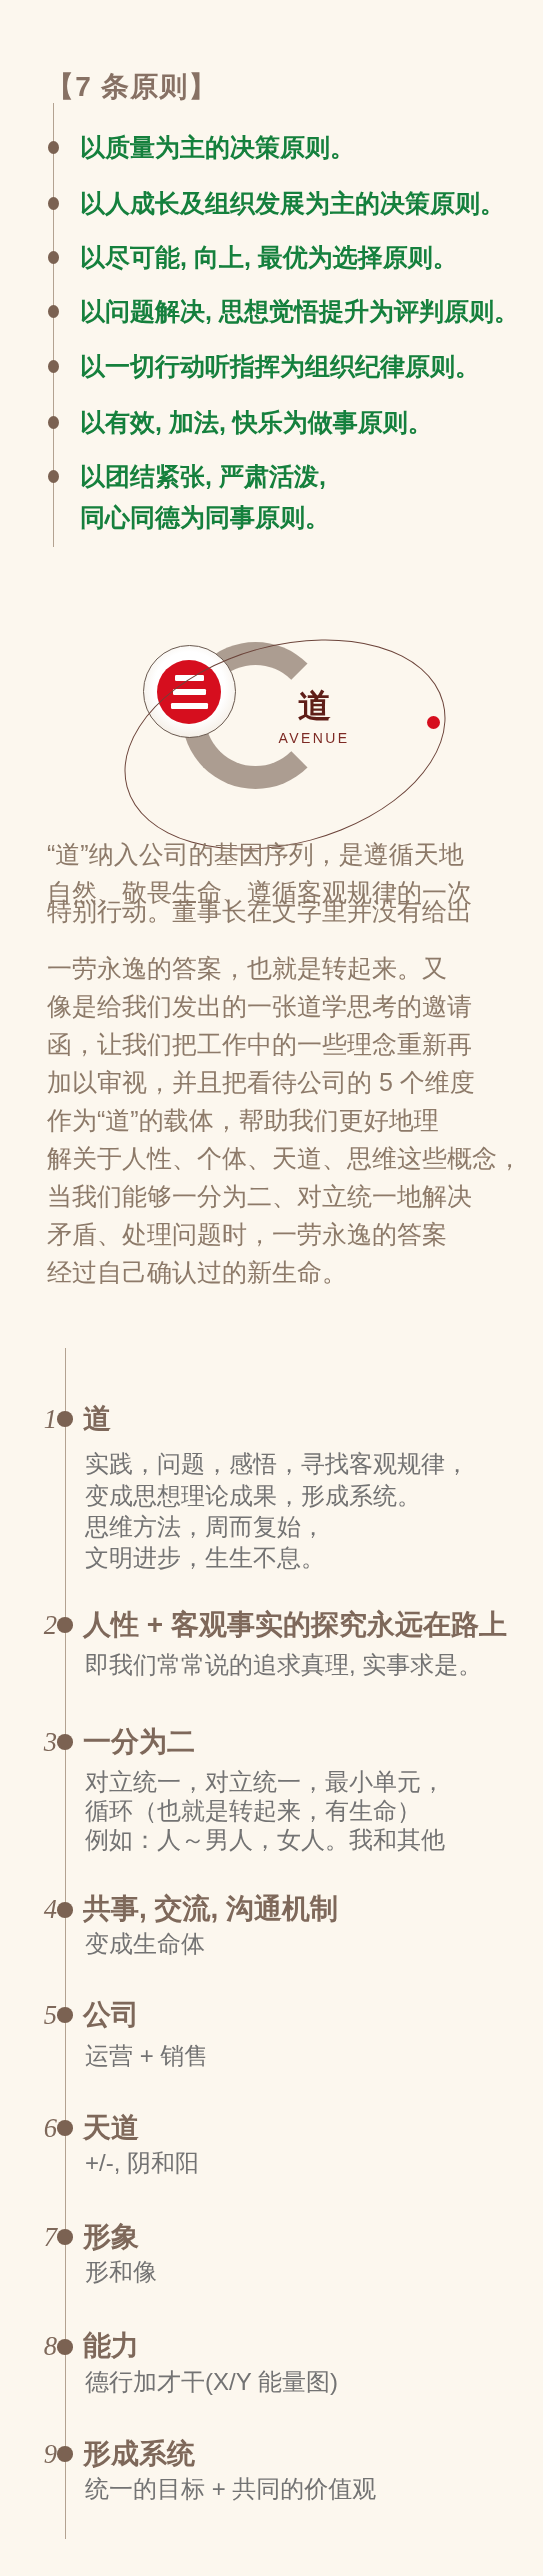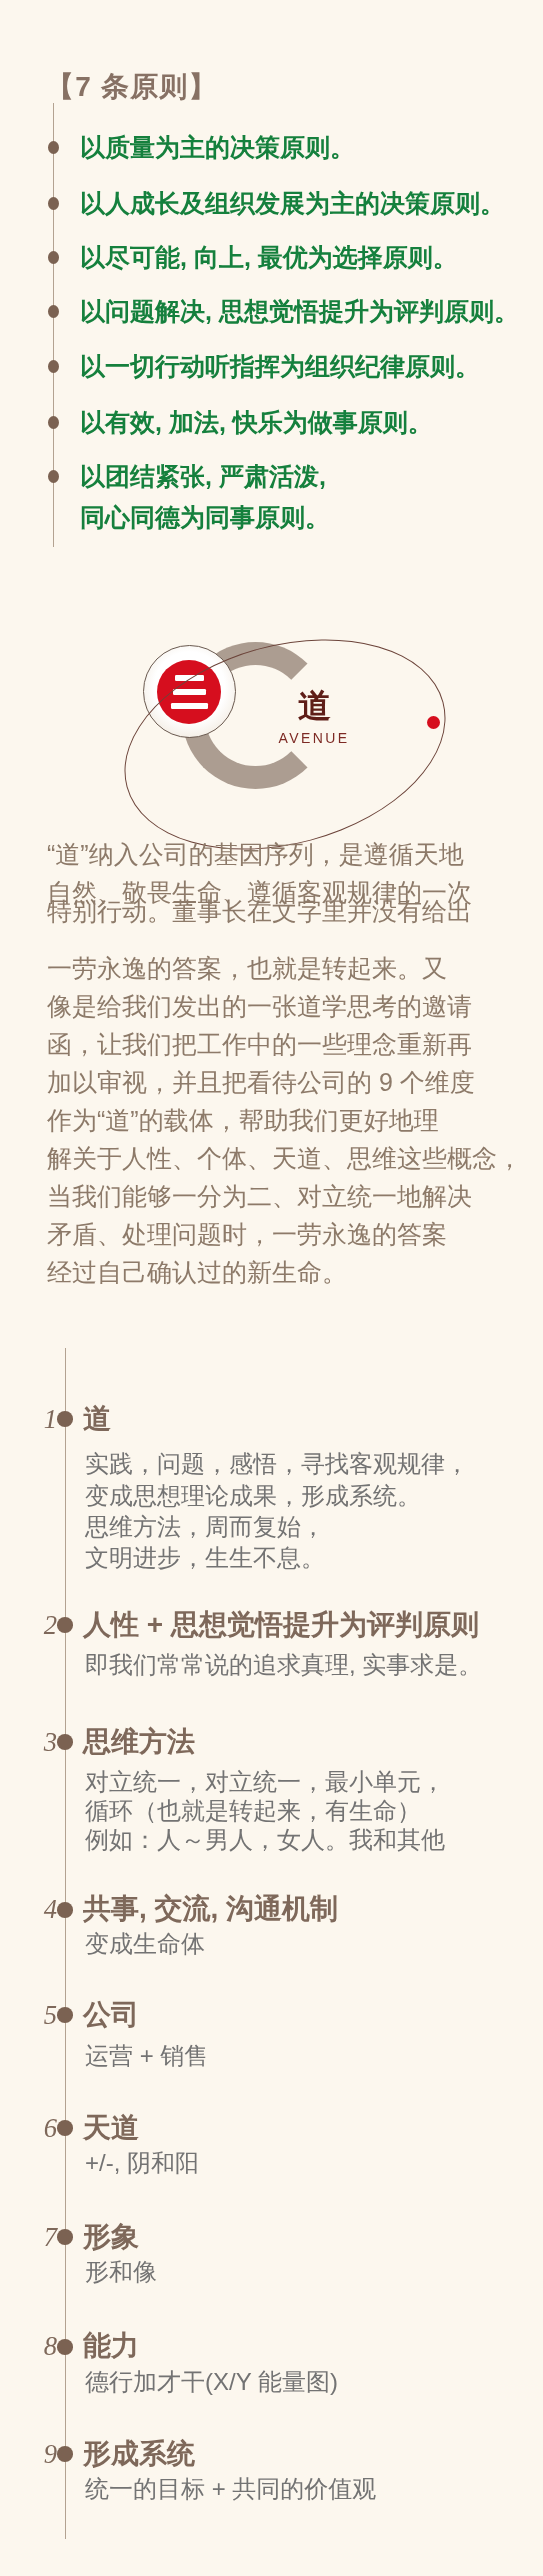--- a/index.html
+++ b/index.html
@@ -128,45 +128,45 @@
 <div class="abs orbit-dot"></div>
 <div class="abs dao-char">道</div>
 <div class="abs brand-word">AVENUE</div>
 
 <div class="abs intro-line" style="top:835px">“道”纳入公司的基因序列，是遵循天地</div>
 <div class="abs intro-line" style="top:873px">自然、敬畏生命、遵循客观规律的一次</div>
 <div class="abs intro-line" style="top:892px">特别行动。董事长在文字里并没有给出</div>
 <div class="abs intro-line" style="top:949px">一劳永逸的答案，也就是转起来。又</div>
 <div class="abs intro-line" style="top:987px">像是给我们发出的一张道学思考的邀请</div>
 <div class="abs intro-line" style="top:1025px">函，让我们把工作中的一些理念重新再</div>
-<div class="abs intro-line" style="top:1063px">加以审视，并且把看待公司的 9 个维度</div>
+<div class="abs intro-line" style="top:1063px">加以审视，并且把看待公司的 5 个维度</div>
 <div class="abs intro-line" style="top:1101px">作为“道”的载体，帮助我们更好地理</div>
 <div class="abs intro-line" style="top:1139px">解关于人性、个体、天道、思维这些概念，</div>
 <div class="abs intro-line" style="top:1177px">当我们能够一分为二、对立统一地解决</div>
 <div class="abs intro-line" style="top:1215px">矛盾、处理问题时，一劳永逸的答案</div>
 <div class="abs intro-line" style="top:1253px">经过自己确认过的新生命。</div>
 
 <div class="abs vline vline-dimensions"></div>
 
 <div class="abs item-num" style="top:1401px">1</div>
 <div class="abs item-dot" style="top:1411px"></div>
 <div class="abs item-title" style="top:1401px">道</div>
 <div class="abs item-body" style="top:1448px">实践，问题，感悟，寻找客观规律，</div>
 <div class="abs item-body" style="top:1480px">变成思想理论成果，形成系统。</div>
 <div class="abs item-body" style="top:1511px">思维方法，周而复始，</div>
 <div class="abs item-body" style="top:1542px">文明进步，生生不息。</div>
 
 <div class="abs item-num" style="top:1607px">2</div>
 <div class="abs item-dot" style="top:1617px"></div>
-<div class="abs item-title" style="top:1607px">人性 + 思想觉悟提升为评判原则</div>
+<div class="abs item-title" style="top:1607px">人性 + 客观事实的探究永远在路上</div>
 <div class="abs item-body" style="top:1649px">即我们常常说的追求真理, 实事求是。</div>
 
 <div class="abs item-num" style="top:1724px">3</div>
 <div class="abs item-dot" style="top:1734px"></div>
-<div class="abs item-title" style="top:1724px">思维方法</div>
+<div class="abs item-title" style="top:1724px">一分为二</div>
 <div class="abs item-body" style="top:1766px">对立统一，对立统一，最小单元，</div>
 <div class="abs item-body" style="top:1795px">循环（也就是转起来，有生命）</div>
 <div class="abs item-body" style="top:1824px">例如：人～男人，女人。我和其他</div>
 
 <div class="abs item-num" style="top:1891px">4</div>
 <div class="abs item-dot" style="top:1902px"></div>
 <div class="abs item-title" style="top:1891px">共事, 交流, 沟通机制</div>
 <div class="abs item-body" style="top:1928px">变成生命体</div>
 
 <div class="abs item-num" style="top:1997px">5</div>

